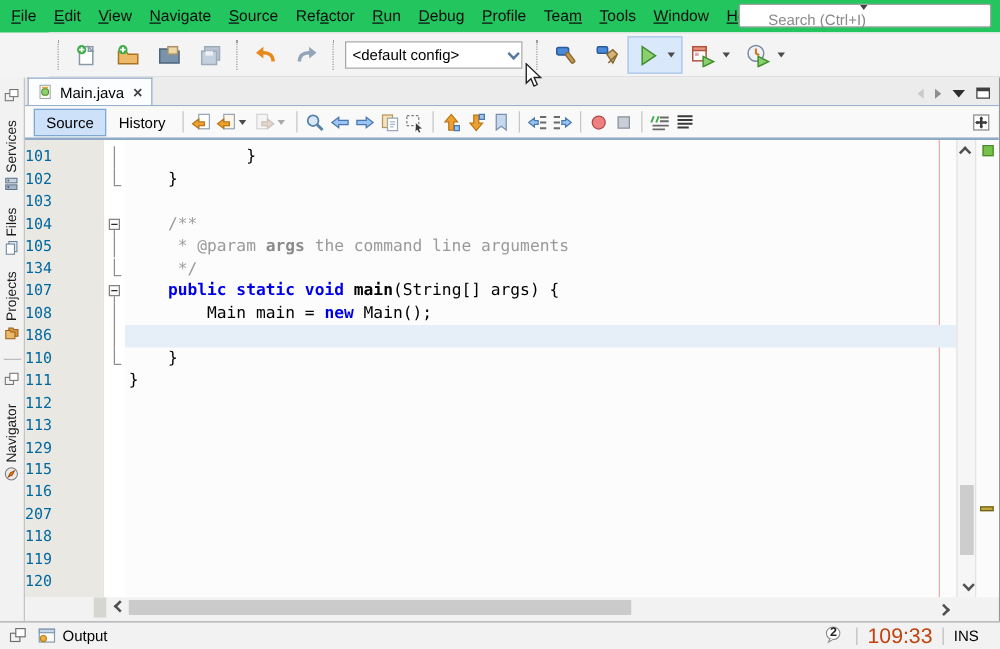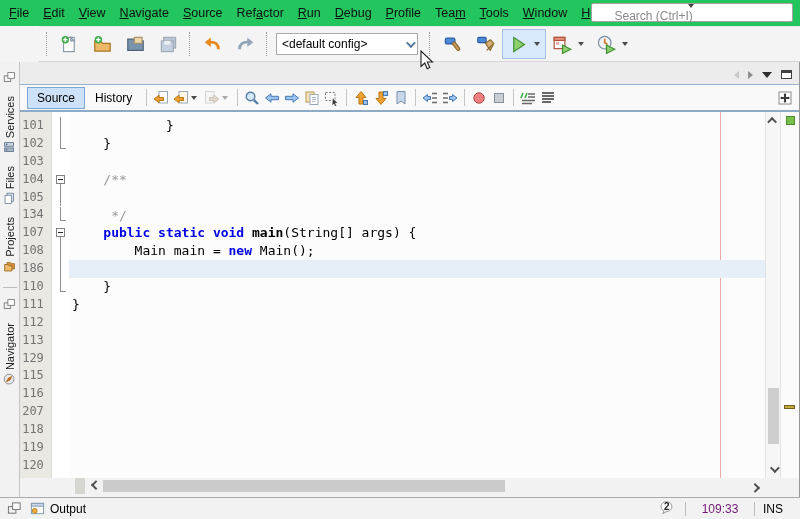--- a/index.html
+++ b/index.html
@@ -64,22 +64,22 @@
                align-items:center; padding-left:7px; }
   .toggle-btn { font-size:12px; color:#000; padding:3px 9px; border:1px solid transparent; }
   .toggle-btn.selected { background:#CDE2F8; border:1px solid #7FA7D6; }
   .ed-sep { width:1px; height:17px; background:#C6C6C6; margin:0 4px; flex:none; }
   .ed-btn { height:22px; display:flex; align-items:center; justify-content:center; padding:0 2px; }
   .ed-btn svg { width:16px; height:16px; }
   .ed-btn.disabled { opacity:.45; }
   .split-btn { margin-left:auto; margin-right:4px; }
   
   .editorbody { position:absolute; top:50px; left:0; width:779px; height:366px; display:flex; background:#fff; }
-  .gutter { width:31px; background:#E9E8E2; color:#737373; font:12px "DejaVu Sans Mono", monospace;
-            text-align:center; padding:5px 5px 0 0; }
+  .gutter { width:62px; background:#E9E8E2; color:#0369a1; font:12px "DejaVu Sans Mono", monospace;
+            text-align:left; padding:5px 5px 0 0; }
   .gutter .ln { height:17.9px; line-height:17.9px; }
   .foldcol { width:18px; background:#fff; border-left:1px solid #DDDDD5; position:relative; }
   .fold-cell { position:absolute; left:0; width:18px; height:17.9px; }
   .fold-v { position:absolute; left:8px; width:1px; background:#8E8E8E; }
   .fold-h { position:absolute; left:8px; width:6px; height:1px; background:#8E8E8E; }
   .fold-box { position:absolute; left:4px; top:4px; width:9px; height:9px; background:#FCFCFC;
               border:1px solid #828282; }
   .fold-box::after { content:""; position:absolute; left:1px; top:3px; width:5px; height:1px; background:#2A2A2A; }
   .codearea { flex:1; position:relative; background:#FCFCFC; font:13px "DejaVu Sans Mono", monospace; overflow:hidden; }
   .margin-line { position:absolute; left:651px; top:0; bottom:0; width:1px; background:#F0A8A8; }
@@ -108,21 +108,21 @@
   .hs-left  { position:absolute; left:66px; top:0; width:16px; height:16px; display:flex; align-items:center; justify-content:center; }
   .hs-right { position:absolute; left:728px; top:0; width:16px; height:16px; display:flex; align-items:center; justify-content:center; }
   .hs-thumb { position:absolute; left:83px; top:2px; width:402px; height:12px; background:#CBCBCB; }
   
   .statusbar { position:absolute; top:497px; left:0; right:0; height:22px; background:#F2F2F2;
                border-top:1px solid #ABABAB; display:flex; align-items:center; padding:0 7px; }
   .statusbar svg { width:15px; height:15px; }
   .status-output { display:flex; align-items:center; gap:5px; margin-left:8px; font-size:12px; color:#000; }
   .status-right { margin-left:auto; display:flex; align-items:center; }
   .status-sep { width:1px; height:14px; background:#BDBDBD; margin:0 8px; }
-  .caret-pos { font-size:12px; color:#701a75; width:52px; text-align:center; }
+  .caret-pos { font-size:17px; color:#c2410c; width:52px; text-align:center; }
   .ins-mode { font-size:12px; color:#000; width:30px; }
   .notif { position:relative; width:18px; height:18px; }
   .notif-num { position:absolute; top:1px; left:5px; font-size:10px; font-weight:bold; color:#222; }
   
   .cursor { position:absolute; left:420px; top:50px; z-index:99; pointer-events:none; }
 </style>
 </head>
 <body>
 
 <div class="menubar">
@@ -305,20 +305,29 @@
         <svg viewBox="0 0 16 16">
           <circle cx="7.5" cy="7.5" r="6" fill="#EAEAEA" stroke="#7A7A7A"></circle>
           <path d="M10.5 4.5L8.5 8.5 4.5 10.5 6.5 6.5z" fill="#E07818" stroke="#A05008"></path>
         </svg>
       </div>
     </div>
 
   <div class="editorwin">
 
     <div class="tabrow">
+      <div class="tab">
+        <svg viewBox="0 0 16 16">
+          <rect x="2.5" y="1.5" width="10" height="13" fill="#FFFDF2" stroke="#9AA4AE"></rect>
+          <circle cx="7.5" cy="8" r="3.4" fill="#8CCF6F" stroke="#4E8A2E"></circle>
+          <rect x="4.5" y="3" width="6" height="1.6" fill="#E8A33D"></rect>
+        </svg>
+        <span>Main.java</span>
+        <span class="tab-close">×</span>
+      </div>
       <div class="tabrow-controls">
         <span class="tri-l"></span>
         <span class="tri-r"></span>
         <span class="tri-d"></span>
         <span class="maxi"></span>
       </div>
     </div>
 
     <div class="edtoolbar">
       <span class="toggle-btn selected">Source</span>
@@ -495,20 +504,21 @@
             <span class="fold-v" style="top: 0px; height: 13px;"></span>
             <span class="fold-h" style="top: 13px;"></span>
           </div>
         </div>
       <div class="codearea" id="codearea">
         <div class="margin-line"></div>
       <div class="code-line" style="top: 5px;"><span class="s-plain">            }</span></div>
           <div class="code-line" style="top: 22.9px;"><span class="s-plain">    }</span></div>
           <div class="code-line" style="top: 40.8px;"></div>
           <div class="code-line" style="top: 58.7px;"><span class="s-plain">    </span><span class="s-comment">/**</span></div>
+          <div class="code-line" style="top: 76.6px;"><span class="s-comment">     * @param </span><span class="s-comment-bold">args</span><span class="s-comment"> the command line arguments</span></div>
           <div class="code-line" style="top: 94.5px;"><span class="s-comment">     */</span></div>
           <div class="code-line" style="top: 112.4px;"><span class="s-plain">    </span><span class="s-keyword">public static void</span><span class="s-plain"> </span><span class="s-method">main</span><span class="s-plain">(String[] args) {</span></div>
           <div class="code-line" style="top: 130.3px;"><span class="s-plain">        Main main = </span><span class="s-keyword">new</span><span class="s-plain"> Main();</span></div>
           <div class="cur-line-bg" style="top: 148.2px;"></div>
           <div class="code-line" style="top: 166.1px;"><span class="s-plain">    }</span></div>
           <div class="code-line" style="top: 184px;"><span class="s-plain">}</span></div>
           <div class="code-line" style="top: 201.9px;"></div>
           <div class="code-line" style="top: 219.8px;"></div>
           <div class="code-line" style="top: 237.7px;"></div>
           <div class="code-line" style="top: 255.6px;"></div>

